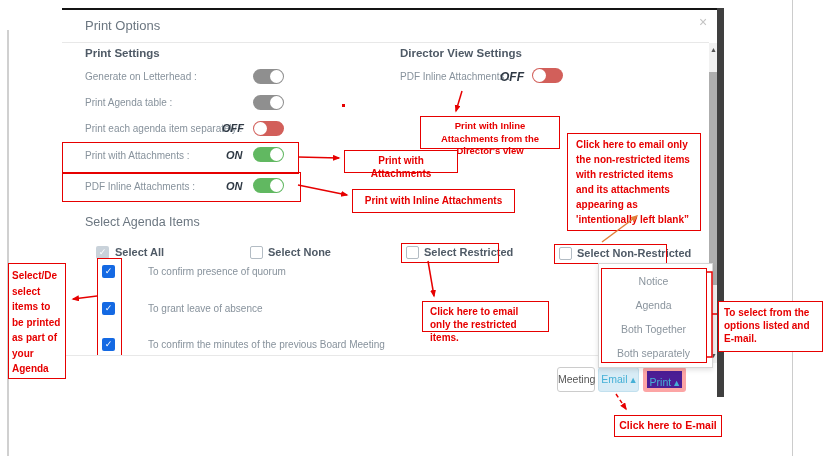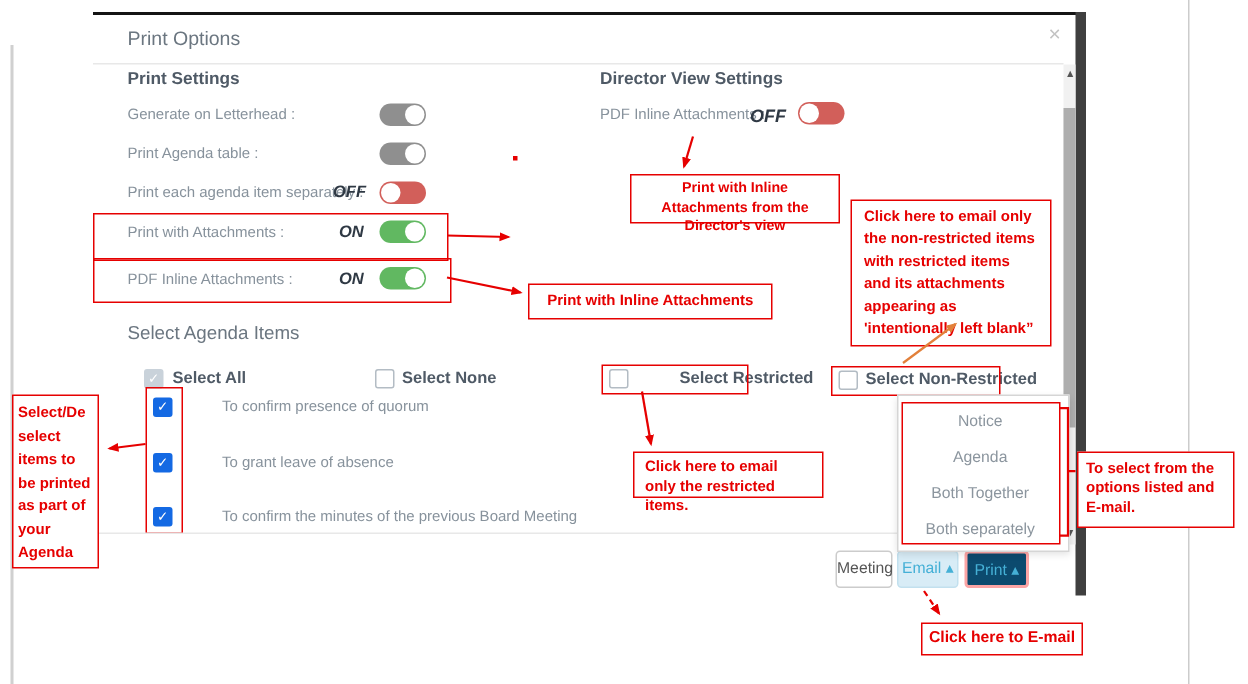--- a/index.html
+++ b/index.html
@@ -28,21 +28,21 @@
   .redframe{border:1.5px solid #e60000;background:transparent;}
   .ann{border:1.5px solid #e60000;color:#e60000;font-weight:bold;font-size:10px;
        line-height:1.32;background:#fff;box-sizing:border-box;padding:4px 6px;
        overflow-wrap:break-word;}
   .ann.center{text-align:center;}
   .hline{background:#e8e8e8;height:1px;}
   .btn{box-sizing:border-box;border-radius:3px;font-size:10.5px;text-align:center;
        line-height:23px;height:25px;white-space:nowrap;}
   .btn-cancel{background:#fff;border:1px solid #cccccc;color:#555;}
   .btn-email{background:#d8ecf6;border:1px solid #c2e0ee;color:#45b0d6;}
-  .btn-print{background:#0c4a6e;border:2px solid #fca5a5;color:#45b0d6;}
+  .btn-print{background:#4c1d95;border:4px solid #fca5a5;color:#45b0d6;}
   .popup{background:#fff;border:1px solid #d5d5d5;box-shadow:0 2px 5px rgba(0,0,0,0.12);}
   .popup-item{color:#8b959e;font-size:10.5px;text-align:center;line-height:24px;height:24px;}
   .scroll-glyph{color:#555;font-size:7px;line-height:7px;}
   svg.overlay{position:absolute;left:0;top:0;pointer-events:none;}
 </style>
 </head>
 <body>
 
 <div class="page">
 
@@ -103,21 +103,21 @@
 
   <div class="abs section-heading" style="left:85px;top:215px;">Select Agenda Items</div>
 
   <div class="abs cb checked-gray" style="left:96px;top:246px;"></div>
   <div class="abs bold-lbl" style="left:115px;top:246px;">Select All</div>
 
   <div class="abs cb unchecked" style="left:250px;top:246px;"></div>
   <div class="abs bold-lbl" style="left:268px;top:246px;">Select None</div>
 
   <div class="abs cb unchecked" style="left:406px;top:246px;"></div>
-  <div class="abs bold-lbl" style="left:424px;top:246px;margin-left:29px;">Select Restricted</div>
+  <div class="abs bold-lbl" style="left:424px;top:246px;">Select Restricted</div>
   <div class="abs redframe" style="left:401px;top:243px;width:96px;height:18px;"></div>
 
   <div class="abs cb unchecked" style="left:559px;top:247px;"></div>
   <div class="abs bold-lbl" style="left:577px;top:247px;">Select Non-Restricted</div>
   <div class="abs redframe" style="left:554px;top:244px;width:111px;height:18px;"></div>
 
   <div class="abs cb checked-blue" style="left:102px;top:265px;"></div>
   <div class="abs lbl" style="left:148px;top:266px;">To confirm presence of quorum</div>
 
   <div class="abs cb checked-blue" style="left:102px;top:302px;"></div>
@@ -133,20 +133,21 @@
   <div class="abs btn btn-email" style="left:598px;top:367px;width:41px;">Email ▴</div>
   <div class="abs btn btn-print" style="left:643px;top:367px;width:43px;">Print ▴</div>
 
   <div class="abs popup" style="left:598px;top:263px;width:113px;height:103px;"></div>
   <div class="abs popup-item" style="left:601px;top:269px;width:105px;">Notice</div>
   <div class="abs popup-item" style="left:601px;top:293px;width:105px;">Agenda</div>
   <div class="abs popup-item" style="left:601px;top:317px;width:105px;">Both Together</div>
   <div class="abs popup-item" style="left:601px;top:341px;width:105px;">Both separately</div>
   <div class="abs redframe" style="left:601px;top:268px;width:104px;height:93px;"></div>
 
+  <div class="abs ann center" style="left:344px;top:150px;width:114px;height:23px;padding:3px 4px;">Print with Attachments</div>
   <div class="abs ann center" style="left:352px;top:189px;width:163px;height:24px;padding:4px 4px;">Print with Inline Attachments</div>
   <div class="abs ann center" style="left:420px;top:116px;width:140px;height:33px;font-size:9.5px;padding:3px 4px;">Print with Inline Attachments from the Director's view</div>
   <div class="abs ann" style="left:567px;top:133px;width:134px;min-height:78px;font-size:10px;line-height:1.5;padding:3px 8px;">Click here to email only the non-restricted items with restricted items and its attachments appearing as 'intentionally left blank”</div>
   <div class="abs ann" style="left:422px;top:301px;width:127px;height:31px;padding:3px 7px;">Click here to email only the restricted items.</div>
   <div class="abs ann" style="left:8px;top:263px;width:58px;height:116px;line-height:1.55;padding:4px 3px;">Select/Deselect items to be printed as part of your Agenda</div>
   <div class="abs ann" style="left:718px;top:301px;width:105px;height:51px;padding:4px 5px;">To select from the options listed and E-mail.</div>
   <div class="abs ann center" style="left:614px;top:415px;width:108px;height:22px;font-size:10.5px;padding:3px 4px;">Click here to E-mail</div>
 
   <svg class="overlay" width="832" height="456" viewBox="0 0 832 456">
     <defs>

